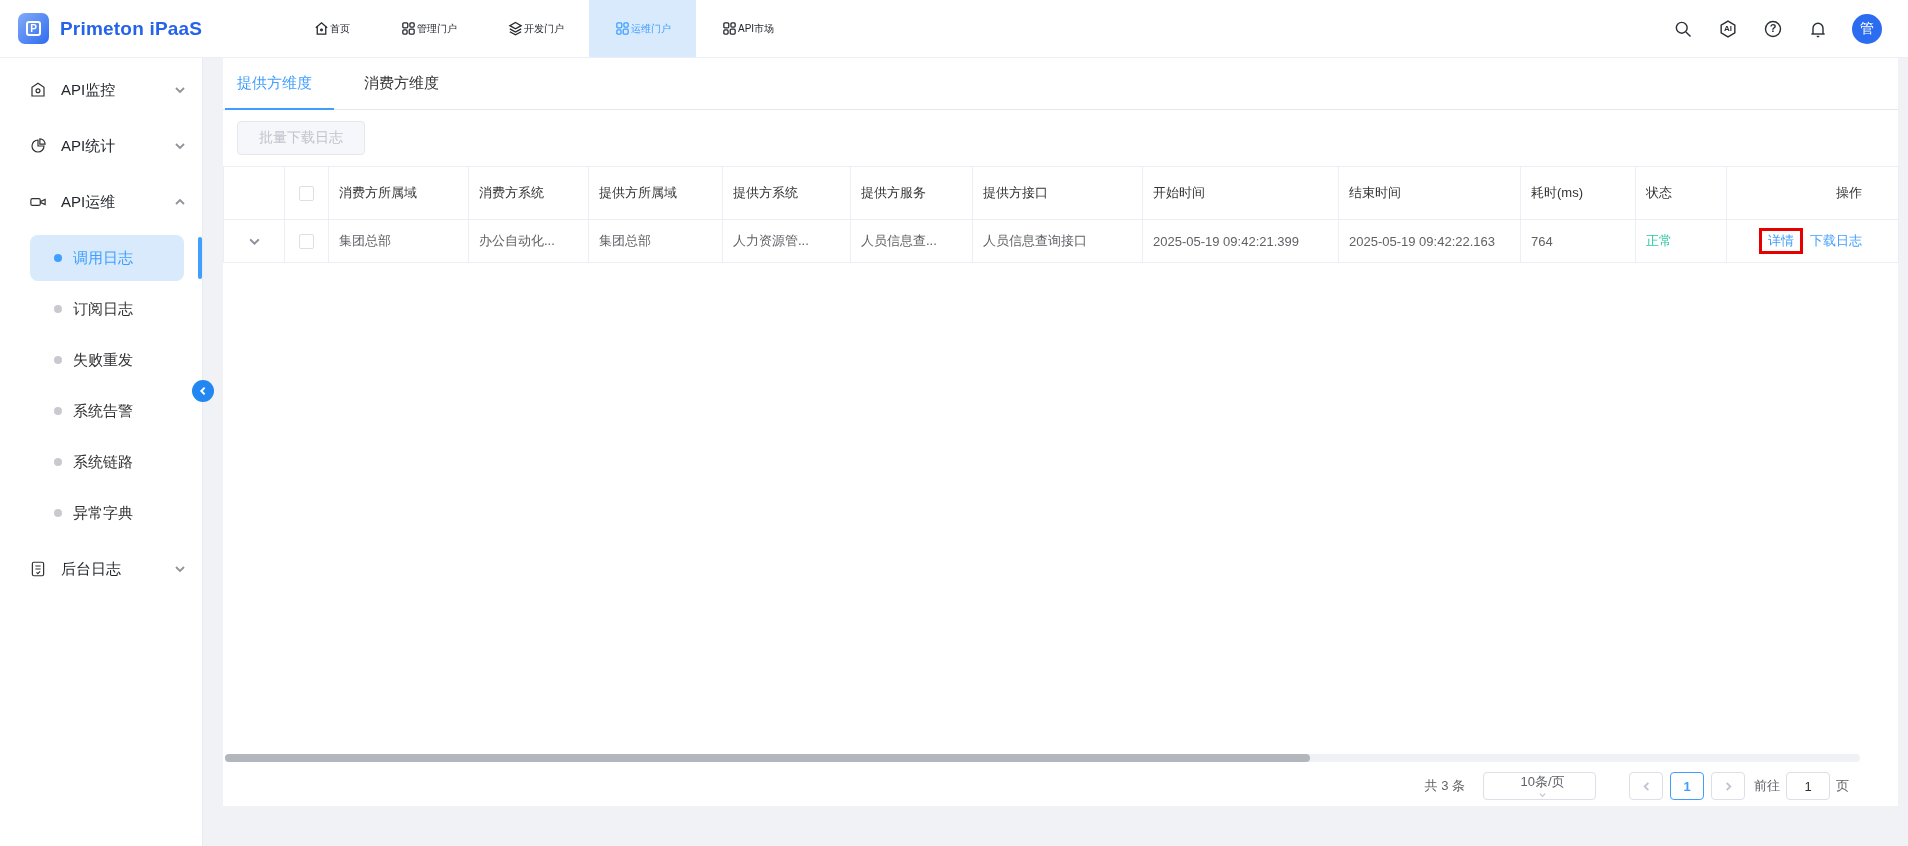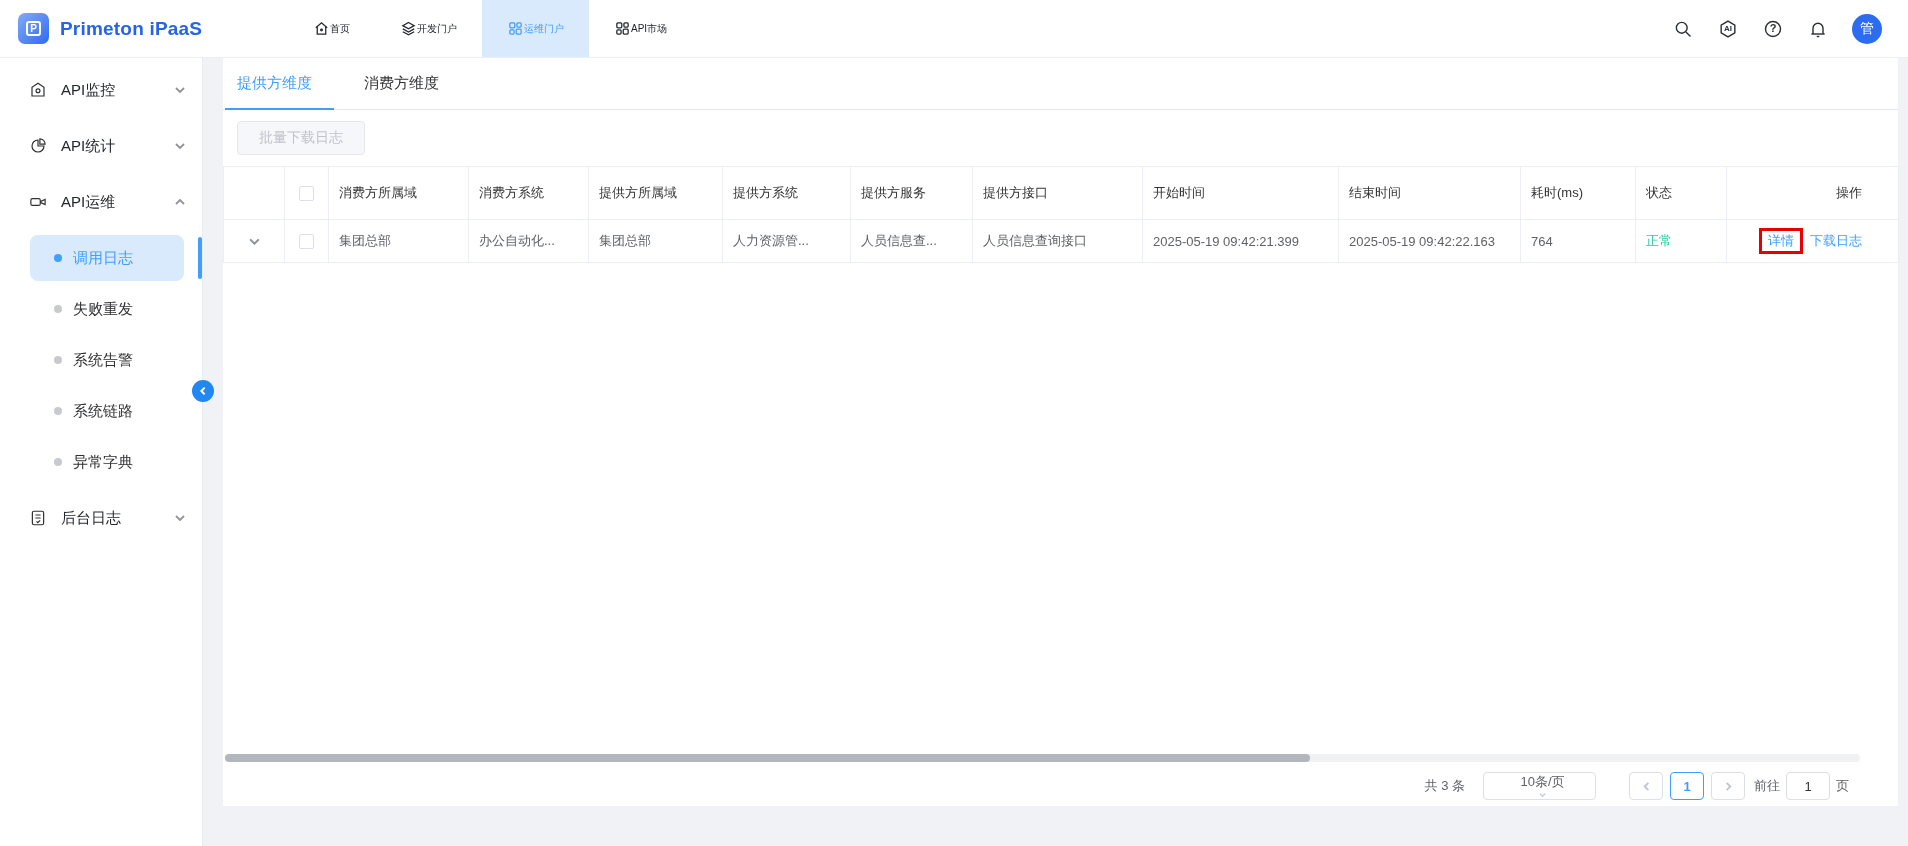--- a/index.html
+++ b/index.html
@@ -129,20 +129,29 @@
     <div class="nav-item">
       <svg viewBox="0 0 24 24">
           <path d="M4 11 12 4l8 7"></path>
           <path d="M6 9.5V20h12V9.5"></path>
           <circle cx="12" cy="14" r="1.2"></circle>
         </svg>
       <span>首页</span>
     </div>
     <div class="nav-item">
       <svg viewBox="0 0 24 24">
+          <rect x="4" y="4" width="7" height="7" rx="1.5"></rect>
+          <rect x="14" y="4" width="6" height="6" rx="1.5"></rect>
+          <rect x="4" y="14" width="6" height="6" rx="1.5"></rect>
+          <rect x="13" y="13" width="7" height="7" rx="1.5"></rect>
+        </svg>
+      <span>管理门户</span>
+    </div>
+    <div class="nav-item">
+      <svg viewBox="0 0 24 24">
           <path d="M12 3.5 20 8l-8 4.5L4 8z"></path>
           <path d="M4 12.5 12 17l8-4.5"></path>
           <path d="M4 16.5 12 21l8-4.5"></path>
         </svg>
       <span>开发门户</span>
     </div>
     <div class="nav-item active">
       <svg viewBox="0 0 24 24">
           <rect x="4" y="4" width="7" height="7" rx="1.5"></rect>
           <rect x="14" y="4" width="6" height="6" rx="1.5"></rect>
@@ -226,20 +235,24 @@
     <span class="chev">
         <svg viewBox="0 0 12 12">
           <path d="M2 8l4-4 4 4"></path>
         </svg>
       </span>
   </div>
 
   <div class="side-sub active">
     <span class="dot"></span>
     <span>调用日志</span>
+  </div>
+  <div class="side-sub">
+    <span class="dot"></span>
+    <span>订阅日志</span>
   </div>
   <div class="side-sub">
     <span class="dot"></span>
     <span>失败重发</span>
   </div>
   <div class="side-sub">
     <span class="dot"></span>
     <span>系统告警</span>
   </div>
   <div class="side-sub">

